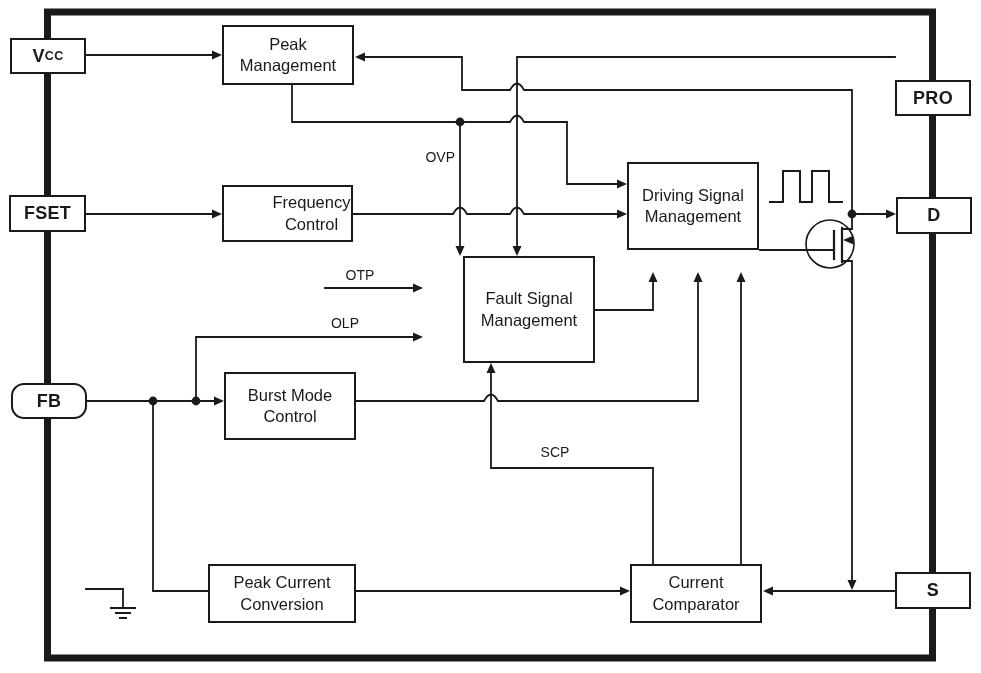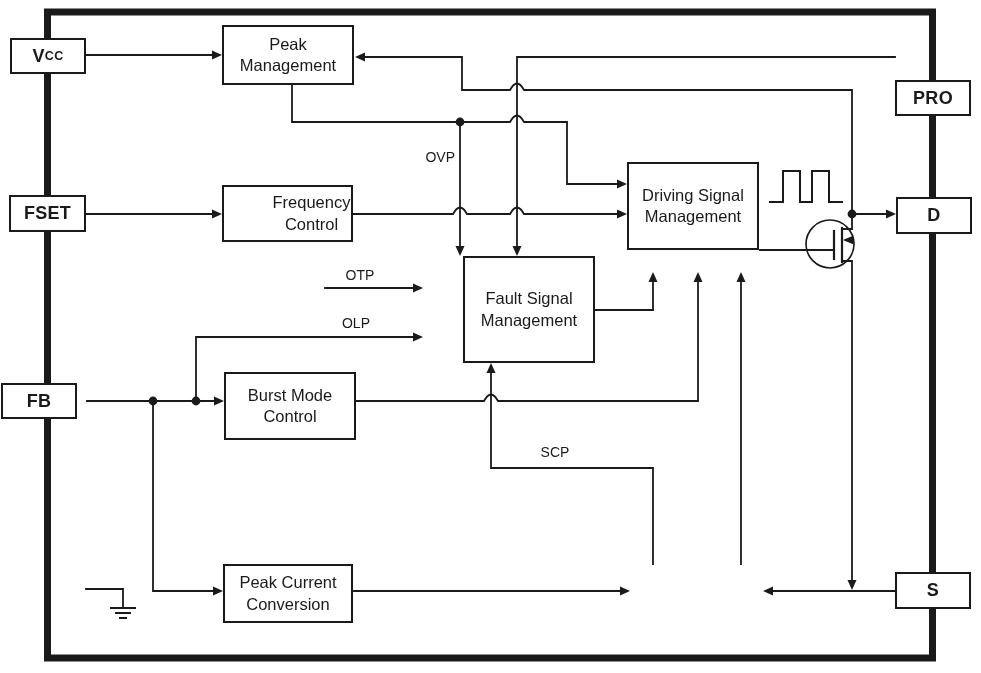--- a/index.html
+++ b/index.html
@@ -153,33 +153,35 @@
 
   <div class="block" style="left:627px; top:162px; width:132px; height:88px;">Driving Signal
 Management</div>
 
   <div class="block" style="left:423px; top:256px; width:132px; height:107px;margin-left:40px;">Fault Signal
 Management</div>
 
   <div class="block" style="left:224px; top:372px; width:132px; height:68px;">Burst Mode
 Control</div>
 
-  <div class="block" style="left:223px; top:564px; width:130px; height:59px;">Peak Current
+  <div class="block" style="left:208px; top:564px; width:148px; height:59px;">Peak Current
 Conversion</div>
 
+  <div class="block" style="left:630px; top:564px; width:132px; height:59px;">Current
+Comparator</div>
 
   <div class="pin" style="left:10px; top:38px;  width:76px; height:36px;">
     <span>V</span>
       <span class="sub">CC</span>
   </div>
   <div class="pin" style="left:9px;  top:195px; width:77px; height:37px;">FSET</div>
-  <div class="pin" style="left:1px; top:383px; width:76px; height:36px;">FB</div>
+  <div class="pin" style="left:11px; top:383px; width:76px; height:36px;border-radius:13px;">FB</div>
 
   <div class="pin" style="left:895px; top:37px;  width:76px; height:36px;margin-top:43px;">PRO</div>
   <div class="pin" style="left:896px; top:197px; width:76px; height:37px;">D</div>
   <div class="pin" style="left:895px; top:572px; width:76px; height:37px;">S</div>
 
   <div class="siglabel right" style="left:406px; top:149px; width:49px;">OVP</div>
   <div class="siglabel" style="left:332px; top:267px; width:56px;">OTP</div>
-  <div class="siglabel" style="left:328px; top:315px; width:56px;">OLP</div>
+  <div class="siglabel" style="left:317px; top:315px; width:56px;">OLP</div>
   <div class="siglabel" style="left:530px; top:444px; width:50px;">SCP</div>
 
 </div>
 
 </body></html>

